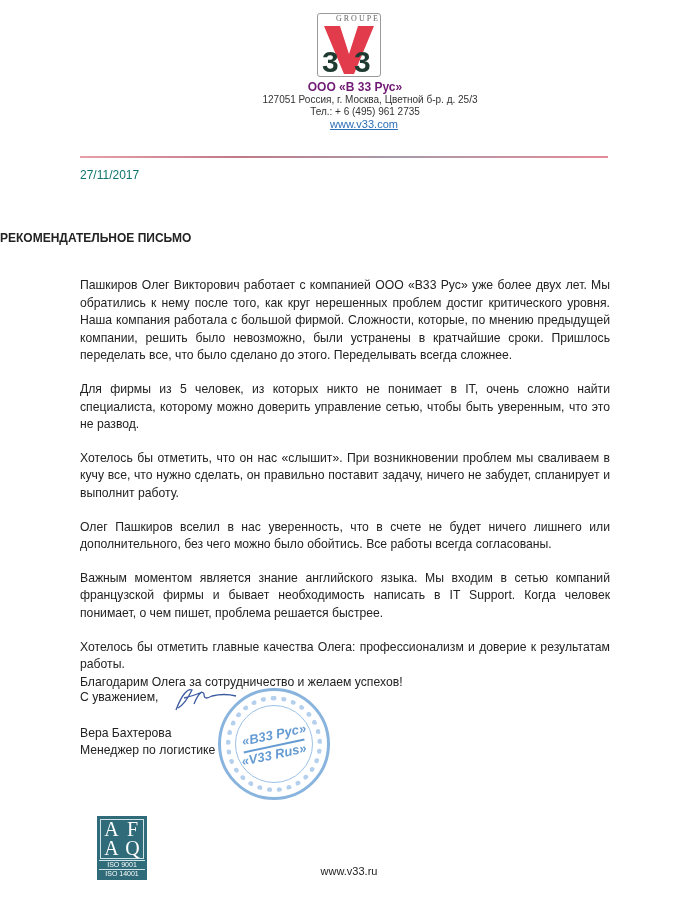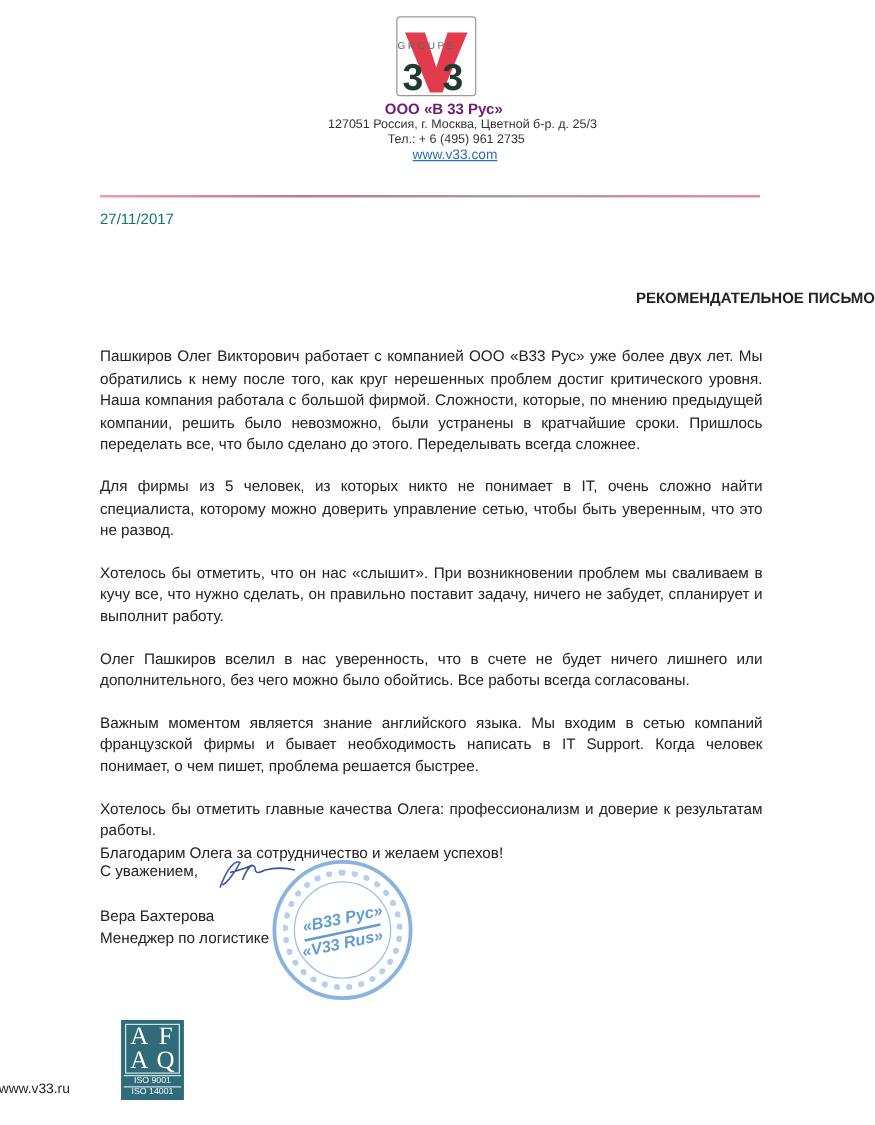--- a/index.html
+++ b/index.html
@@ -1,32 +1,32 @@
 <!DOCTYPE html>
 <html><head>
 <meta charset="utf-8">
 <style>
   html, body { margin:0; padding:0; }
   body { width:700px; height:900px; background:#ffffff; position:relative; overflow:hidden;
          font-family:"Liberation Sans", "DejaVu Sans", sans-serif; color:#222; }
   .logo { position:absolute; left:317px; top:13px; width:64px; height:64px; border:1px solid #9a9a9a;
           border-radius:3px; background:#fff; box-sizing:border-box; overflow:hidden; }
-  .logo .groupe { position:absolute; top:18px; left:0; width:100%; text-align:left;
-          font-family:Liberation Sans, sans-serif; font-size:8px; letter-spacing:2px; color:#666; }
+  .logo .groupe { position:absolute; top:0; left:0; width:100%; text-align:right;
+          font-family:Liberation Serif, serif; font-size:8px; letter-spacing:2px; color:#666; }
   .logo svg { position:absolute; left:0; top:0; }
   .company { position:absolute; top:80px; left:0; width:700px; text-align:center; }
   .company .name { font-weight:bold; font-size:12px; color:#701a75; margin-left:10px; }
   .company .addr, .company .tel { font-size:10px; color:#333; line-height:12px; }
   .company .addr { margin-left:40px; }
   .company .tel { margin-left:30px; }
   .company .web { font-size:11px; color:#2a6fb5; text-decoration:underline; margin-left:28px; }
   .rule { position:absolute; left:80px; top:156px; width:528px; height:2px;
           background:linear-gradient(90deg,#e8a0a8,#c07a88 30%,#a89aa8 60%,#e48a98); }
   .date { position:absolute; left:80px; top:168px; font-size:12px; color:#0f766e; }
-  .title { position:absolute; top:231px; left:0; width:700px; text-align:right; font-weight:bold; font-size:12px; }
+  .title { position:absolute; top:231px; left:0; width:700px; text-align:left; font-weight:bold; font-size:12px; }
   .body { position:absolute; left:80px; top:277px; width:530px; font-size:12.2px; line-height:17.6px; color:#222; }
   .body p { margin:0 0 16px 0; text-align:justify; }
   .body p.tight { margin-bottom:0; }
   .sign { position:absolute; left:80px; top:689px; font-size:12.2px; line-height:17.6px; }
   .sign .gap { height:18px; }
   .signature { position:absolute; left:168px; top:684px; }
   .stamp { position:absolute; left:218px; top:688px; width:112px; height:112px; border-radius:50%;
            border:3px solid #74a7d8; box-sizing:border-box; opacity:0.85; }
   .stamp .inner { position:absolute; left:14px; top:14px; right:14px; bottom:14px; border-radius:50%;
            border:1.5px solid #8ab5e0; }
@@ -36,21 +36,21 @@
            font-weight:bold; font-style:italic; font-size:13px; transform:rotate(-12deg); }
   .stamp .l1 { top:36px; }
   .stamp .l2 { top:56px; }
   .stamp .bar { position:absolute; left:22px; right:22px; top:54px; height:1.5px; background:#4a8acb; transform:rotate(-12deg); }
   .afaq { position:absolute; left:97px; top:816px; width:50px; height:64px; background:#2f6b78; box-sizing:border-box;
           border:2px solid #2f6b78; color:#fff; font-family:"Liberation Serif", serif; }
   .afaq .letters { display:grid; grid-template-columns:1fr 1fr; font-size:20px; line-height:19px; text-align:center;
           border:1px solid #cfe3e8; margin:1px; }
   .afaq .iso { font-family:"Liberation Sans", sans-serif; font-size:7px; line-height:8px; text-align:center; background:#2f6b78;
           border-top:1px solid #cfe3e8; }
-  .footer { position:absolute; top:865px; left:0; width:700px; font-size:11px; color:#222; margin-left:-1px; }
+  .footer { position:absolute; top:865px; left:0; width:700px; text-align:center; font-size:11px; color:#222; margin-left:-1px; }
 </style>
 </head>
 <body>
 
 <div class="logo">
   <svg width="62" height="62" viewBox="0 0 62 62">
     <polygon points="6,12 22,12 31,40 40,12 56,12 36,60 26,60" fill="#e23b4c"></polygon>
     <text x="4" y="58" font-family="Liberation Sans, sans-serif" font-weight="bold" font-size="30" fill="#1f3a30">3</text>
     <text x="36" y="58" font-family="Liberation Sans, sans-serif" font-weight="bold" font-size="30" fill="#1f3a30">3</text>
   </svg>

